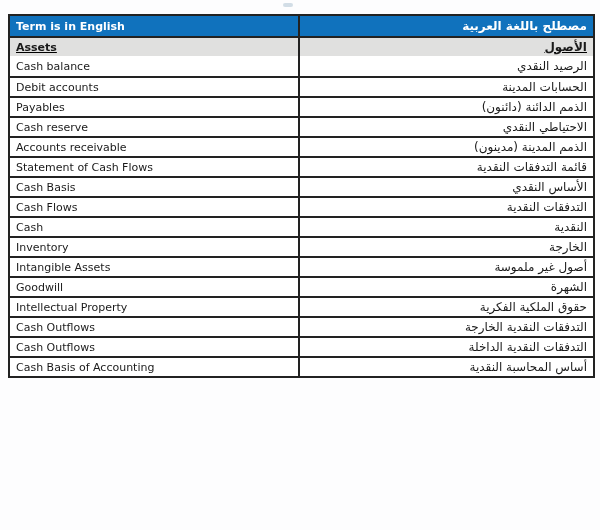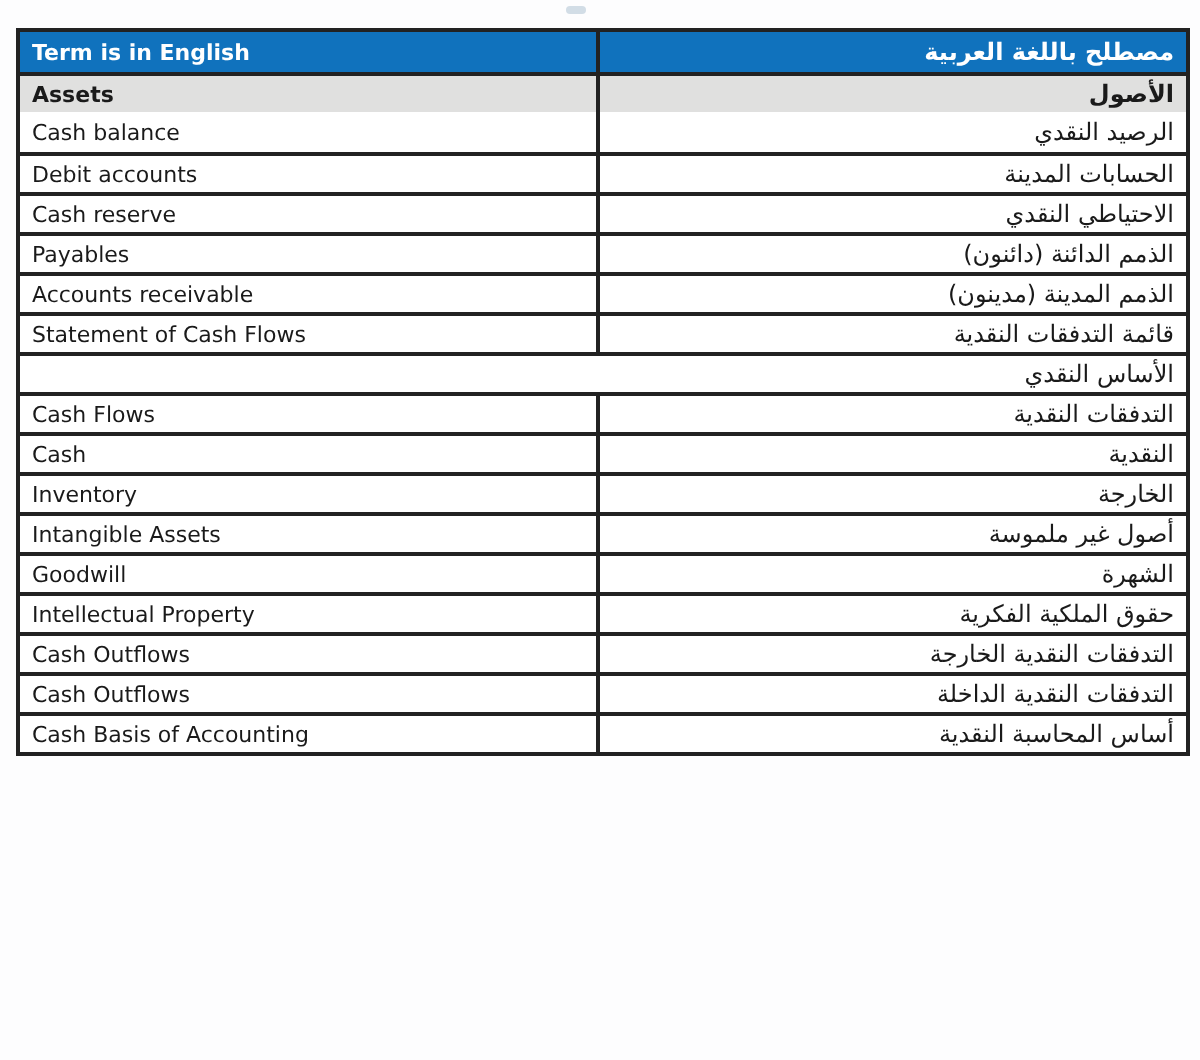--- a/index.html
+++ b/index.html
@@ -20,21 +20,21 @@
              padding:0 4px 0 6px; border-right:2px solid var(--border,#222);
              font-size:11px; color:var(--text,#1a1a1a); overflow:hidden; white-space:nowrap; }
   .cell-ar { flex:1 1 auto; display:flex; align-items:center; justify-content:flex-start;
              direction:rtl; padding:0 6px 1px 4px; font-size:12px;
              color:var(--text,#1a1a1a); overflow:hidden; white-space:nowrap; }
 
   .row.header { background:var(--header-bg,#1072bd); }
   .row.header .cell-en, .row.header .cell-ar { color:var(--header-text,#fff); font-weight:bold; }
   .row.header .cell-ar { font-size:12px; }
 
-  .row.section { background:var(--section-bg,#e0e0df); }
+  .row.section { background:var(--section-bg,#e0e0df);text-decoration:underline; }
   .row.section .cell-en, .row.section .cell-ar { font-weight:bold; }
 </style>
 </head>
 <body>
 
 <div class="page">
 
   <div class="stray-mark"></div>
 
   <div class="tbl">
@@ -54,40 +54,41 @@
     <div class="cell-en">Cash balance</div>
     <div class="cell-ar">الرصيد النقدي</div>
   </div>
 
   <div class="row">
     <div class="cell-en">Debit accounts</div>
     <div class="cell-ar">الحسابات المدينة</div>
   </div>
 
   <div class="row">
-    <div class="cell-en">Cash reserve</div>
-    <div class="cell-ar">الاحتياطي النقدي</div>
+    <div class="cell-en">Payables</div>
+    <div class="cell-ar">الذمم الدائنة (دائنون)</div>
   </div>
 
   <div class="row">
-    <div class="cell-en">Payables</div>
-    <div class="cell-ar">الذمم الدائنة (دائنون)</div>
+    <div class="cell-en">Cash reserve</div>
+    <div class="cell-ar">الاحتياطي النقدي</div>
   </div>
 
   <div class="row">
     <div class="cell-en">Accounts receivable</div>
     <div class="cell-ar">الذمم المدينة (مدينون)</div>
   </div>
 
   <div class="row">
     <div class="cell-en">Statement of Cash Flows</div>
     <div class="cell-ar">قائمة التدفقات النقدية</div>
   </div>
 
   <div class="row">
+    <div class="cell-en">Cash Basis</div>
     <div class="cell-ar">الأساس النقدي</div>
   </div>
 
   <div class="row">
     <div class="cell-en">Cash Flows</div>
     <div class="cell-ar">التدفقات النقدية</div>
   </div>
 
   <div class="row">
     <div class="cell-en">Cash</div>

